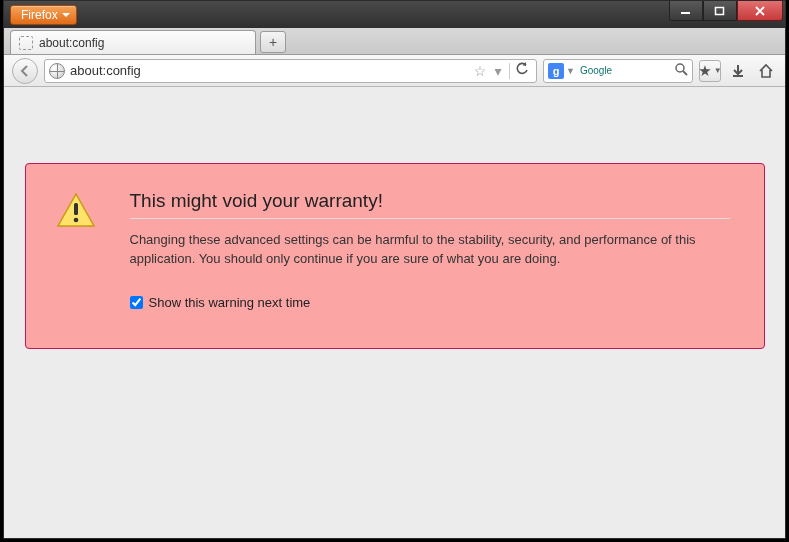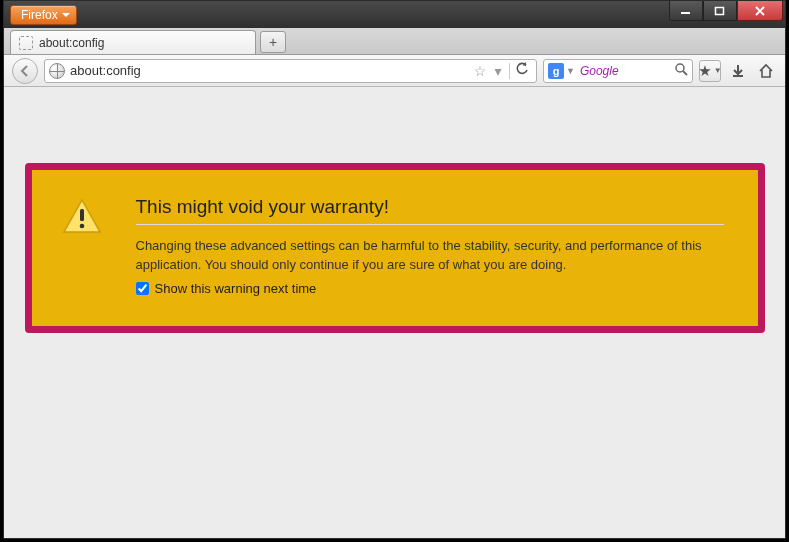--- a/index.html
+++ b/index.html
@@ -167,21 +167,21 @@
     background:#4285f4;
     color:#fff; font-size:11px; font-weight:bold;
     display:flex; align-items:center; justify-content:center;
     border-radius:2px;
     flex-shrink:0;
   }
   .searchbar .sdd {
     color:#888; font-size:9px; margin:0 2px;
   }
   .searchbar .sph {
-    flex:1; color:#a21caf; font-style:italic; font-size:12px; padding-left:3px;
+    flex:1; color:#0f766e; font-size:10px; padding-left:3px;
   }
   .searchbar .sgo {
     color:#666; font-size:13px;
   }
   .tb-icon {
     width:22px; height:22px;
     display:flex; align-items:center; justify-content:center;
     color:#555; font-size:15px;
   }
   .bm-btn {
@@ -193,40 +193,40 @@
   .bm-btn .dd { font-size:8px; margin-left:2px; color:#666; }
   
   .content {
     flex:1;
     background:#ececec;
     display:flex; align-items:flex-start; justify-content:center;
     padding-top:76px;
   }
   .panel {
     width:740px;
-    background:#eab308;
-    border:7px solid #be185d;
+    background:#fca5a5;
+    border:1px solid #be185d;
     border-radius:4px;
-    padding:26px 34px 30px 30px;
+    padding:26px 34px 38px 30px;
     display:flex;
   }
   .warn-icon {
     width:44px; flex-shrink:0;
     padding-top:2px;
   }
   .panel-body { flex:1; margin-left:30px; }
   .panel-title {
     font-size:19px; color:#222;
     border-bottom:1px solid #ddd;
     padding-bottom:6px;
     margin-bottom:12px;
   }
   .panel-desc {
     font-size:13px; color:#333; line-height:1.45;
-    margin-bottom:6px;
+    margin-bottom:26px;
   }
   .check-row {
     display:flex; align-items:center;
     font-size:13px; color:#222;
   }
   .check-row input { margin:0 6px 0 0; }
   .action-row { text-align:center; }
   .promise-btn {
     font-size:13px;
     padding:3px 12px;

